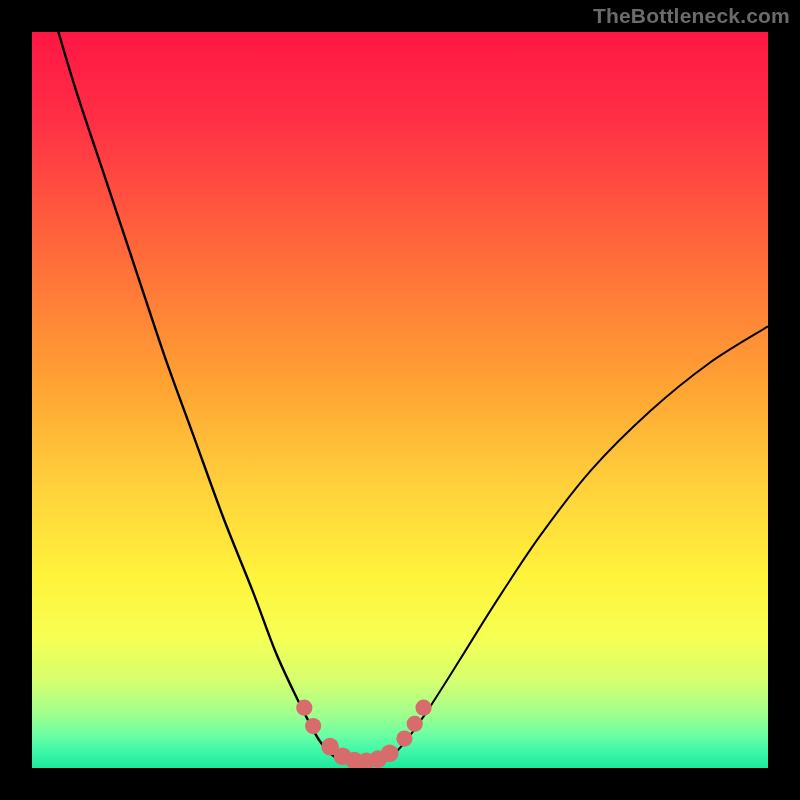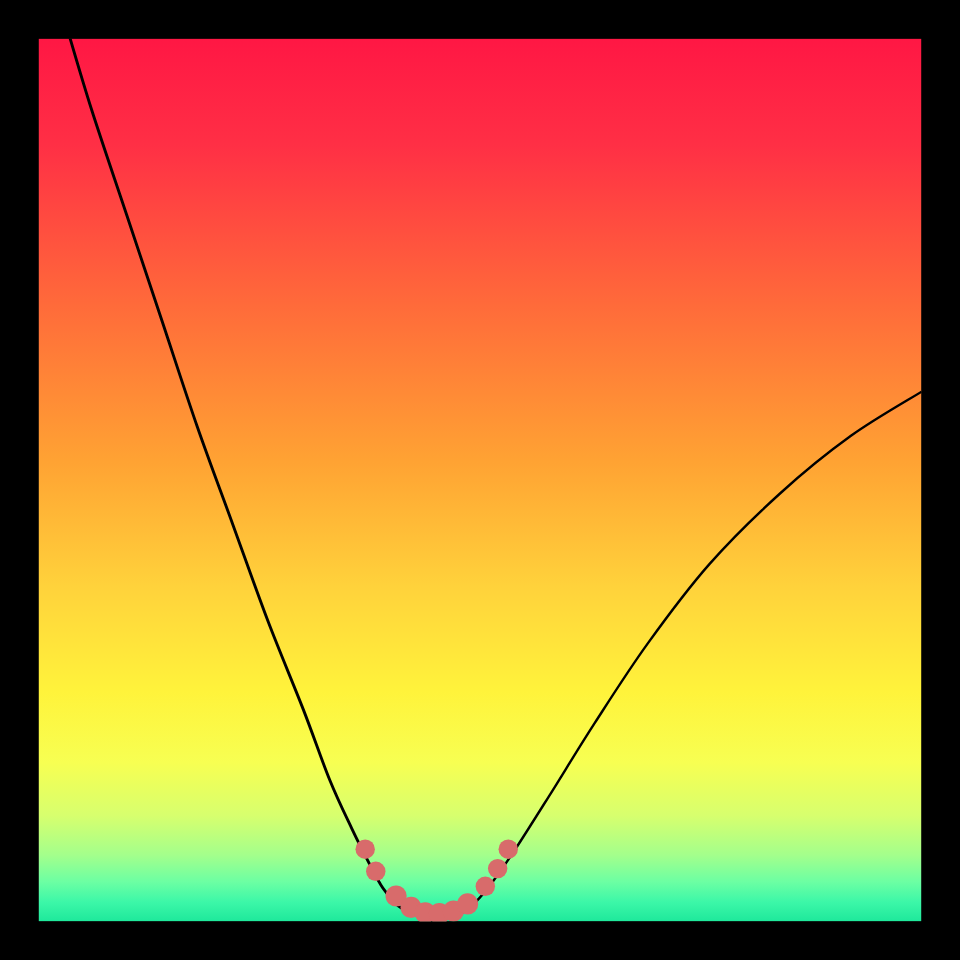--- a/index.html
+++ b/index.html
@@ -96,13 +96,14 @@
           <circle cx="345.92" cy="727.17" r="8.83" fill="#d86b6b"></circle>
           <circle cx="357.70" cy="721.28" r="8.83" fill="#d86b6b"></circle>
           <circle cx="372.42" cy="706.56" r="8.10" fill="#d86b6b"></circle>
           <circle cx="382.72" cy="691.84" r="8.10" fill="#d86b6b"></circle>
           <circle cx="391.55" cy="675.65" r="8.10" fill="#d86b6b"></circle>
         </g>
     </svg>
 
   </div>
 
+  <div class="watermark">TheBottleneck.com</div>
 </div>
 
 </body></html>

